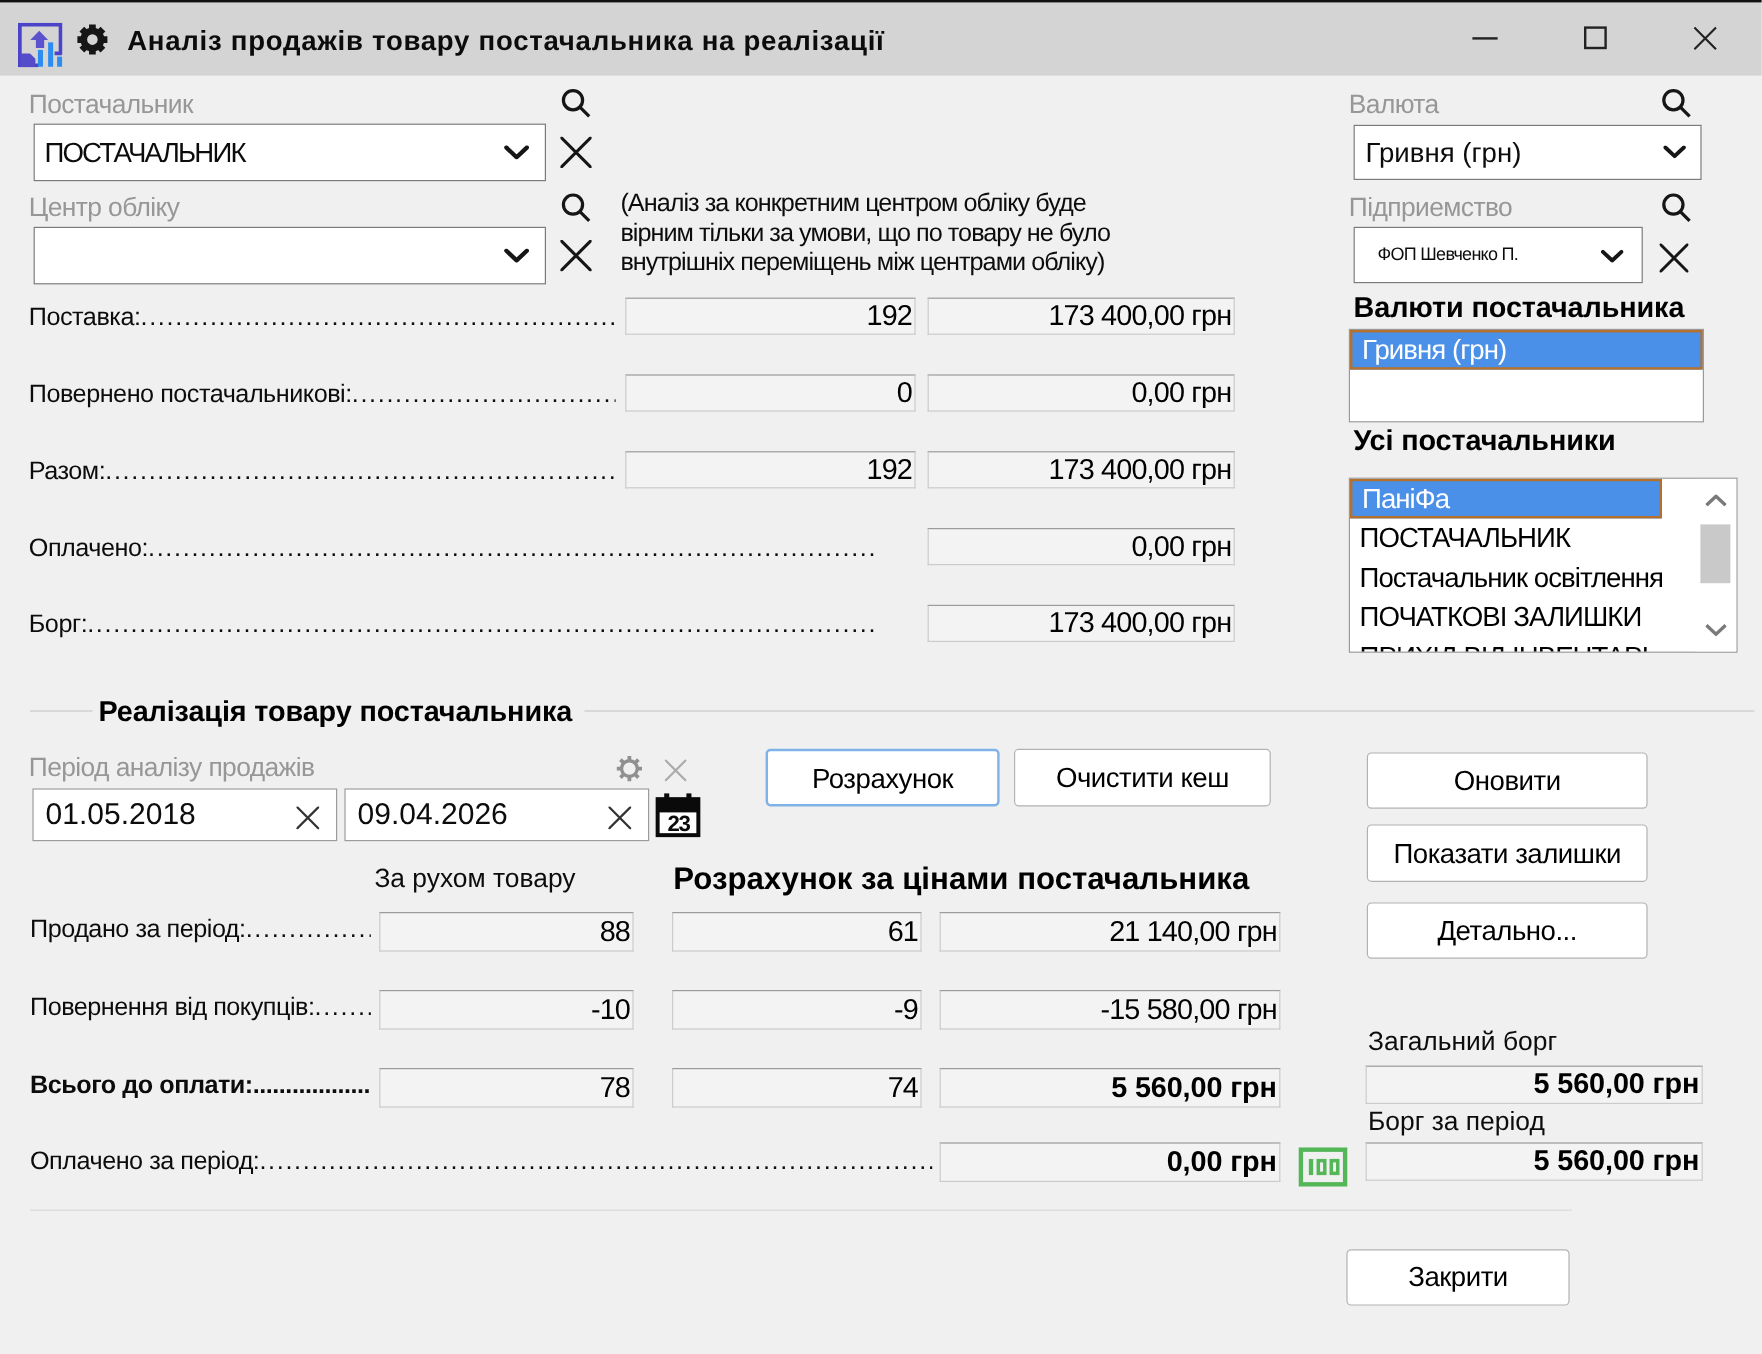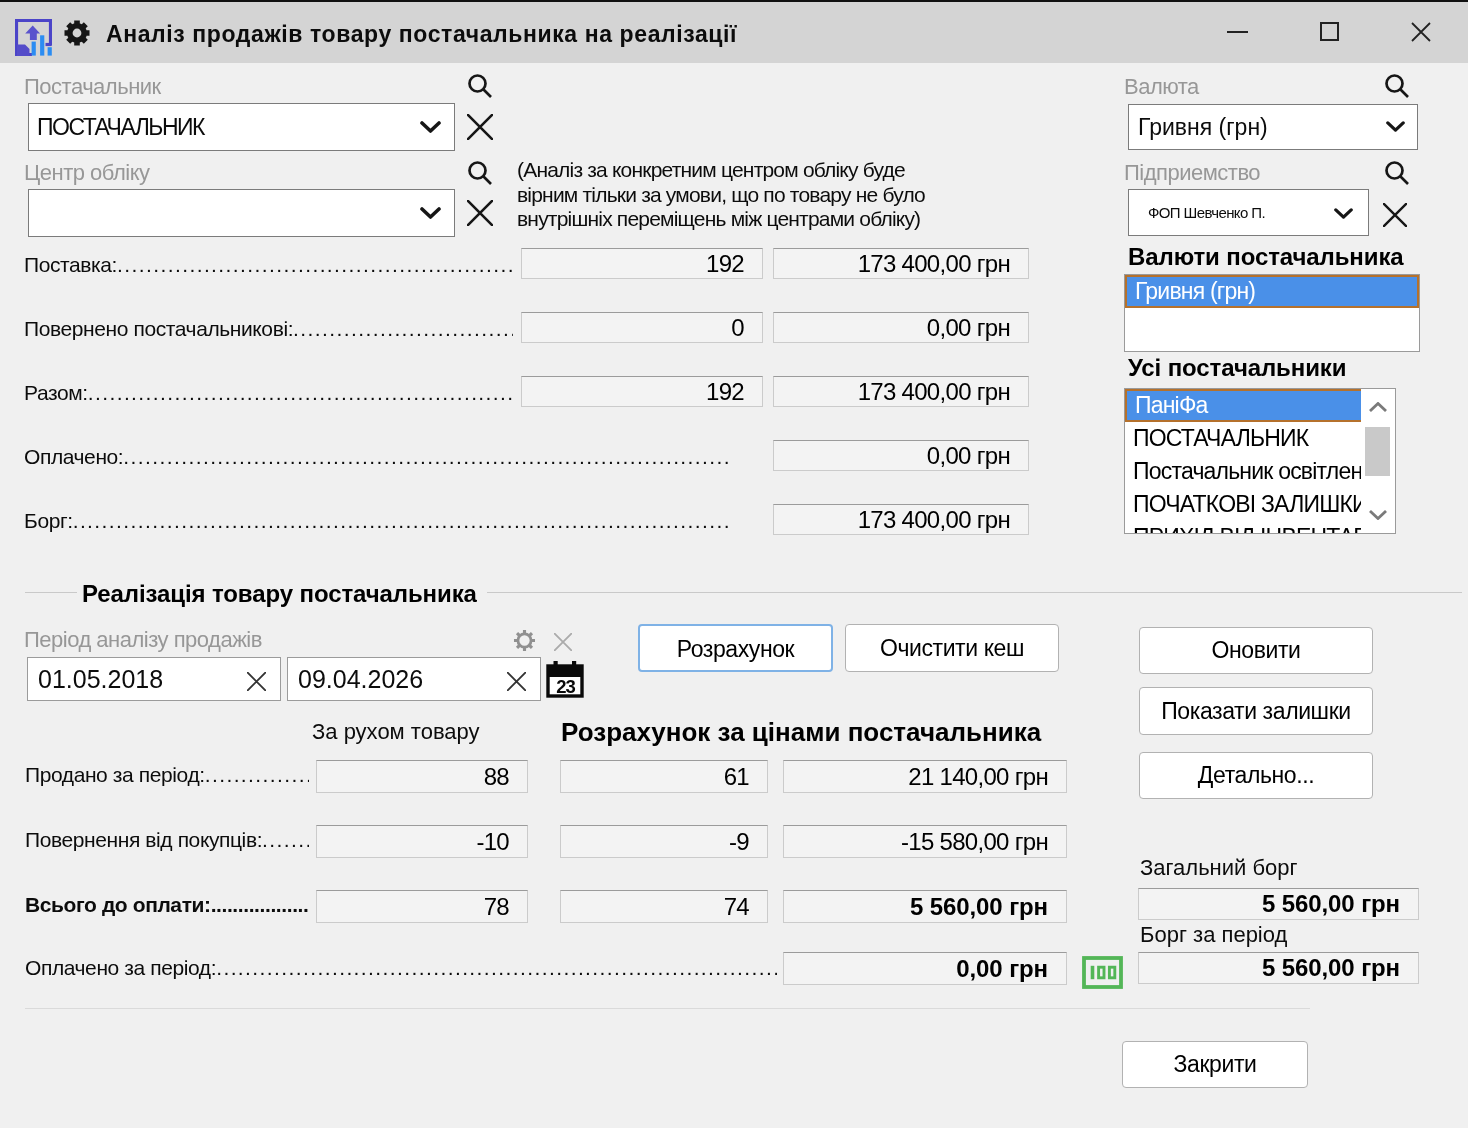--- a/index.html
+++ b/index.html
@@ -1,20 +1,20 @@
 <!DOCTYPE html>
 <html><head>
 <meta charset="utf-8">
 <style>
 html,body{margin:0;padding:0}
 body{width:1468px;height:1128px;overflow:hidden;background:#f0f0f0;font-family:"Liberation Sans",sans-serif;-webkit-font-smoothing:antialiased}
 .ab{position:absolute}
 .lb{position:absolute;color:#979797;font-size:22px;white-space:nowrap;letter-spacing:-0.5px}
 .tx{position:absolute;color:#0c0c0c;white-space:nowrap}
-.fld{position:absolute;background:#f3f3f3;border:1px solid #cbcbcb;border-top-color:#9b9b9b;box-sizing:border-box;text-align:right;font-size:24px;color:#000;padding-right:18px;white-space:nowrap;letter-spacing:-0.7px}
+.fld{position:absolute;background:#f3f3f3;border:1px solid #cbcbcb;border-top-color:#9b9b9b;box-sizing:border-box;text-align:right;font-size:24px;color:#000;padding-right:2px;white-space:nowrap;letter-spacing:-0.7px}
 .combo{position:absolute;background:#fff;border:1px solid #7b7b7b;box-sizing:border-box}
 .dtf{position:absolute;background:#fff;border:1px solid #9b9b9b;box-sizing:border-box}
 .btn{position:absolute;background:#fff;border:1px solid #b2b2b2;border-radius:4px;box-sizing:border-box;text-align:center;font-size:23px;color:#000;letter-spacing:-0.4px;white-space:nowrap}
 .dl{position:absolute;color:#0c0c0c;font-size:21px;letter-spacing:-0.4px;white-space:nowrap;overflow:hidden}
 .ds{letter-spacing:1.4px}
 .bh{position:absolute;color:#000;font-weight:bold;font-size:24px;letter-spacing:-0.1px;white-space:nowrap}
 .li{position:absolute;left:0;height:33px;line-height:33px;font-size:23px;letter-spacing:-0.8px;color:#000;padding-left:8px;white-space:nowrap;box-sizing:border-box;width:100%}
 </style>
 </head>
 <body>
@@ -131,21 +131,21 @@
 <svg class="ab" style="left:1383px;top:203px" width="24" height="24" viewBox="0 0 24 24">
     <use href="#xm" stroke="#161616"></use>
   </svg>
 
 <div class="bh" style="left:1128px;top:243px">Валюти постачальника</div>
 <div class="ab" style="left:1124px;top:274px;width:296px;height:78px;background:#fff;border:1px solid #9a9a9a;box-sizing:border-box;overflow:hidden">
   <div class="li" style="top:0;background:#4a90e8;border:2px solid #b5712c;color:#fff;line-height:29px">Гривня (грн)</div>
 </div>
 
 <div class="bh" style="left:1128px;top:354px">Усі постачальники</div>
-<div class="ab" style="left:1124px;top:388px;width:272px;height:146px;background:#fff;border:1px solid #9a9a9a;box-sizing:border-box;overflow:hidden">
+<div class="ab" style="left:1124px;top:398px;width:324px;height:146px;background:#fff;border:1px solid #9a9a9a;box-sizing:border-box;overflow:hidden">
   <div class="li" style="top:0;width:260px;background:#4a90e8;border:2px solid #b5712c;color:#fff;line-height:29px">ПаніФа</div>
   <div class="li" style="top:33px">ПОСТАЧАЛЬНИК</div>
   <div class="li" style="top:66px;width:260px;overflow:hidden">Постачальник освітлення</div>
   <div class="li" style="top:99px">ПОЧАТКОВІ ЗАЛИШКИ</div>
   <div class="li" style="top:132px">ПРИХІД ВІД ІНВЕНТАРІ</div>
   <div class="ab" style="right:0;top:0;width:34px;height:144px;background:#fff"></div>
   <svg class="ab" style="right:8px;top:13px" width="18" height="10" viewBox="0 0 18 10">
       <path d="M1 9l8-7.5L17 9" fill="none" stroke="#7a7a7a" stroke-width="2.8"></path>
     </svg>
   <div class="ab" style="right:5px;top:38px;width:25px;height:49px;background:#c9c9c9"></div>

